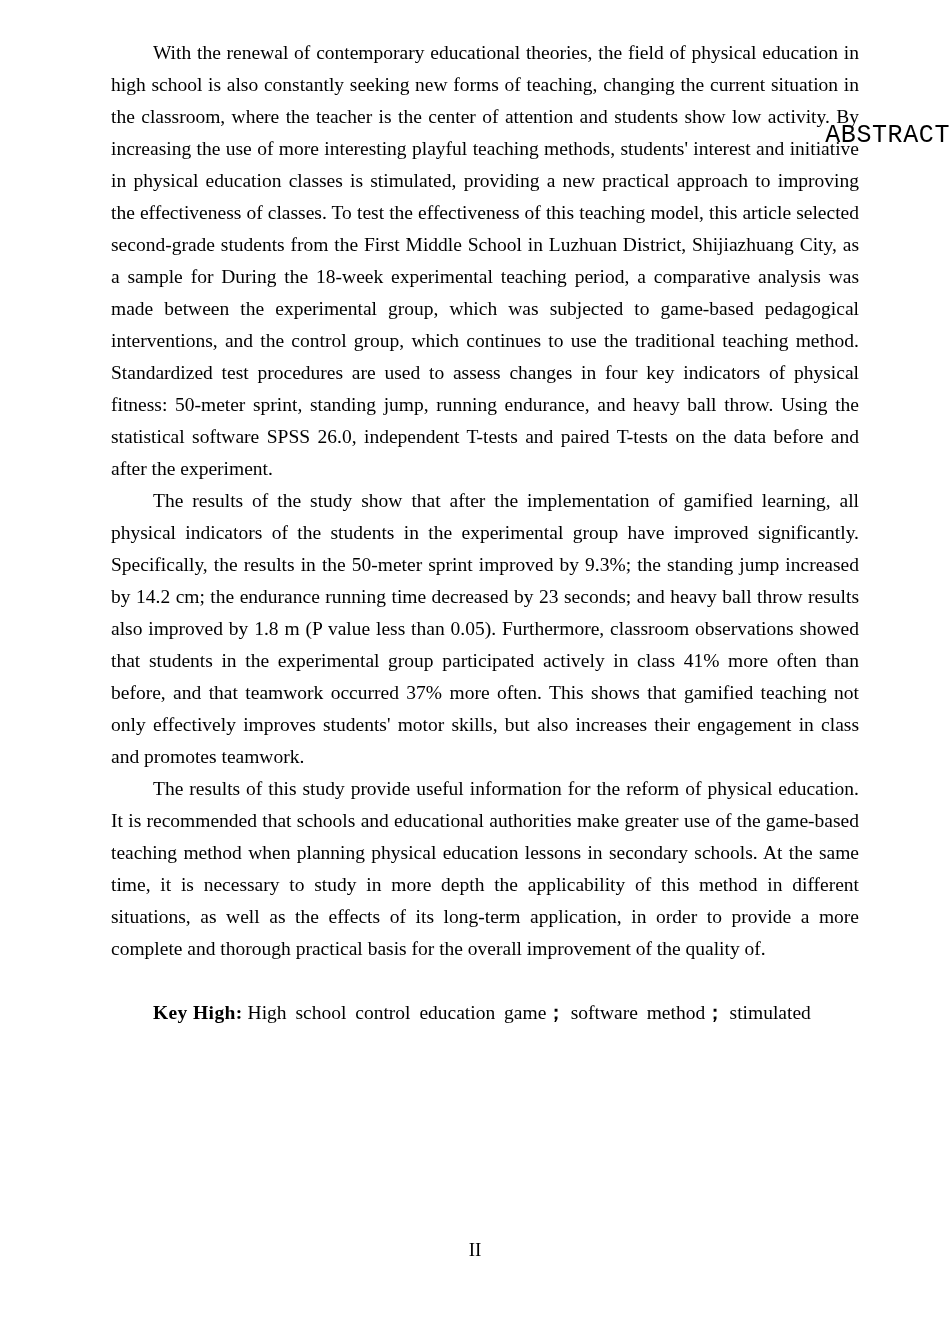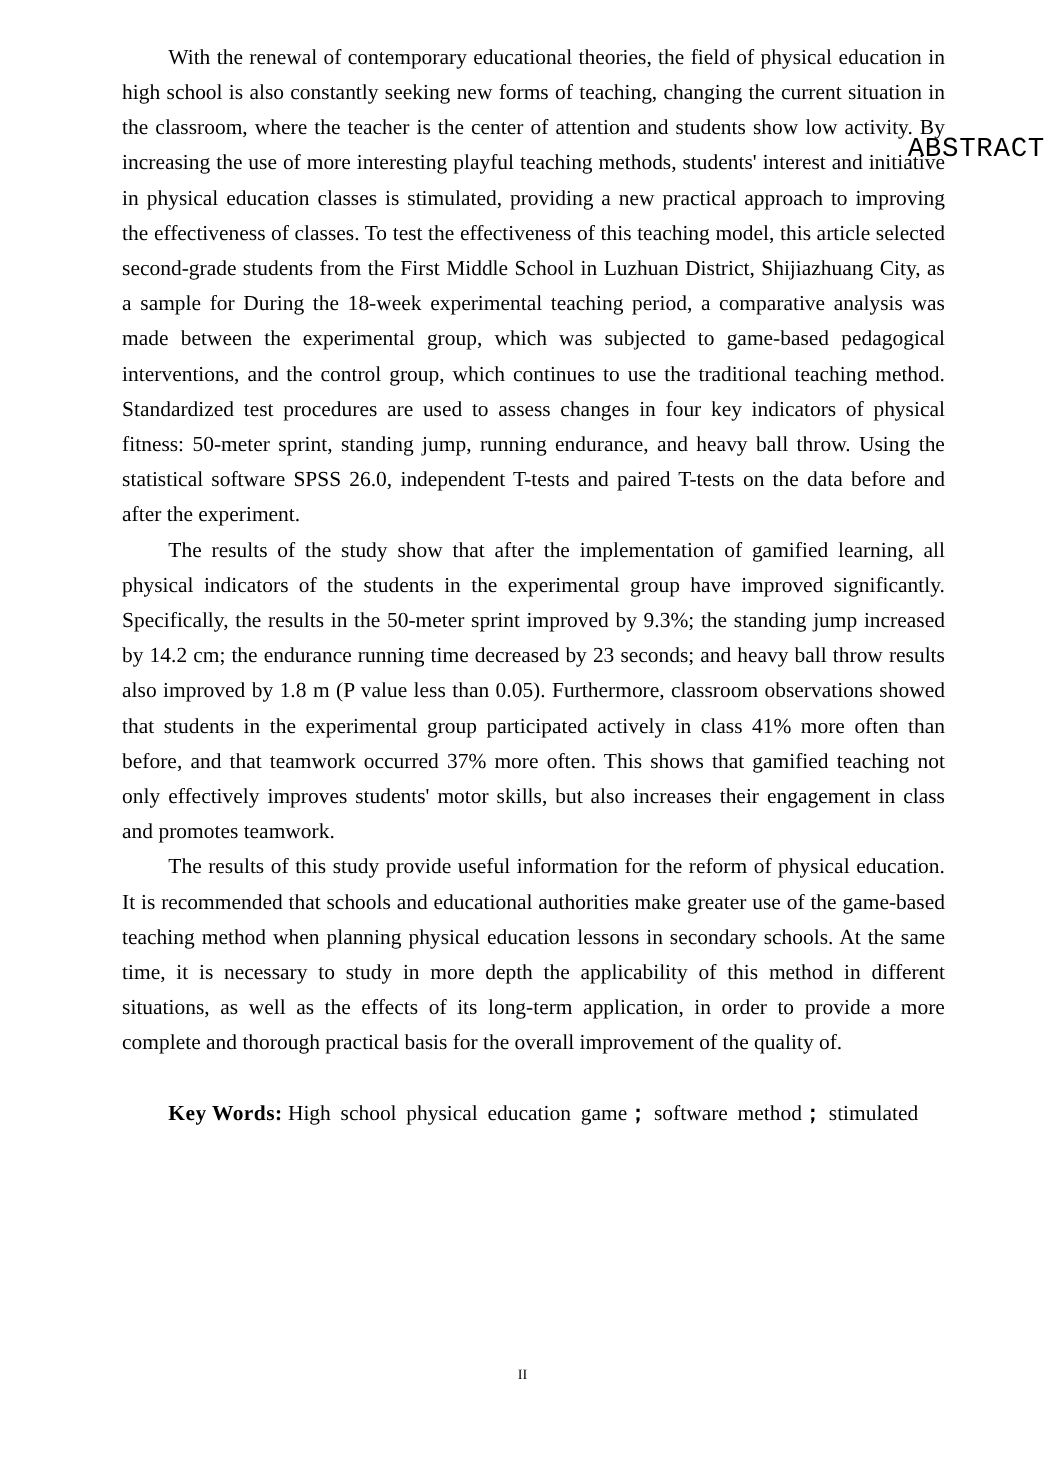--- a/index.html
+++ b/index.html
@@ -73,21 +73,21 @@
   }
   .kw-spaced {
     word-spacing: 4px;
   }
   .page-number {
     position: absolute;
     left: 0;
     right: 0;
     top: 1241px;
     text-align: center;
-    font-size: 13px;
+    font-size: 19px;
     line-height: 18px;
     color: #000000;
     font-family: "Liberation Serif", "DejaVu Serif", serif;
   }
 </style>
 </head>
 <body>
 
 <div class="page">
 
@@ -95,20 +95,20 @@
 
   <div class="content">
 
     <div class="body-block">
       <p class="para last-line-left">With the renewal of contemporary educational theories, the field of physical education in high school is also constantly seeking new forms of teaching, changing the current situation in the classroom, where the teacher is the center of attention and students show low activity. By increasing the use of more interesting playful teaching methods, students' interest and initiative in physical education classes is stimulated, providing a new practical approach to improving the effectiveness of classes. To test the effectiveness of this teaching model, this article selected second-grade students from the First Middle School in Luzhuan District, Shijiazhuang City, as a sample for During the 18-week experimental teaching period, a comparative analysis was made between the experimental group, which was subjected to game-based pedagogical interventions, and the control group, which continues to use the traditional teaching method. Standardized test procedures are used to assess changes in four key indicators of physical fitness: 50-meter sprint, standing jump, running endurance, and heavy ball throw. Using the statistical software SPSS 26.0, independent T-tests and paired T-tests    on the data before and after the experiment.</p>
       <p class="para">The results of the study show that after the implementation of gamified learning, all physical indicators of the students in the experimental group have improved significantly. Specifically, the results in the 50-meter sprint improved by 9.3%; the standing jump increased by 14.2 cm; the endurance running time decreased by 23 seconds; and heavy ball throw results also improved by 1.8 m (P value less than 0.05).  Furthermore, classroom observations showed that students in the experimental group participated actively in class 41% more often than before, and that teamwork occurred 37% more often. This shows that gamified teaching not only effectively improves students' motor skills, but also increases their engagement in class and promotes teamwork.</p>
       <p class="para">The results of this study provide useful information for the reform of physical education. It is recommended that schools and educational authorities make greater use of the game-based teaching method when planning physical education lessons in secondary schools. At the same time, it is necessary to study in more depth the applicability of this method in different situations, as well as the effects of its long-term application, in order to provide a more complete and thorough practical basis for the overall improvement of the quality of.</p>
     </div>
 
     <div class="kw-block">
-      <span class="kw-label">Key Words:</span><span> </span><span class="kw-spaced">High school physical education game</span><span class="kw-sep">；</span><span> </span><span class="kw-spaced">software method</span><span class="kw-sep">；</span><span> </span><span class="kw-spaced">stimulated</span>
+      <span class="kw-label">Key High:</span><span> </span><span class="kw-spaced">High school control education game</span><span class="kw-sep">；</span><span> </span><span class="kw-spaced">software method</span><span class="kw-sep">；</span><span> </span><span class="kw-spaced">stimulated</span>
     </div>
 
   </div>
 
   <div class="page-number">II</div>
 
 </div>
 
 </body></html>

